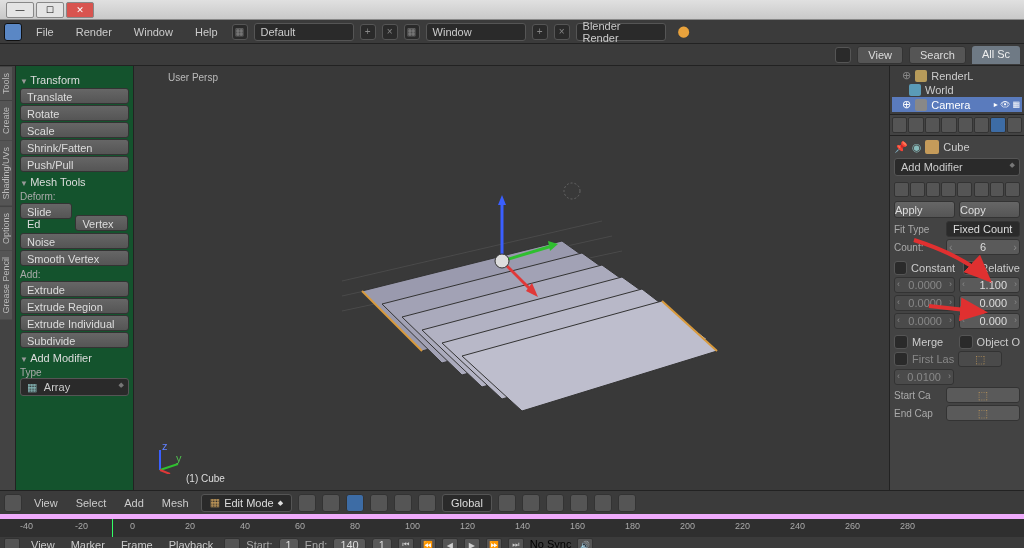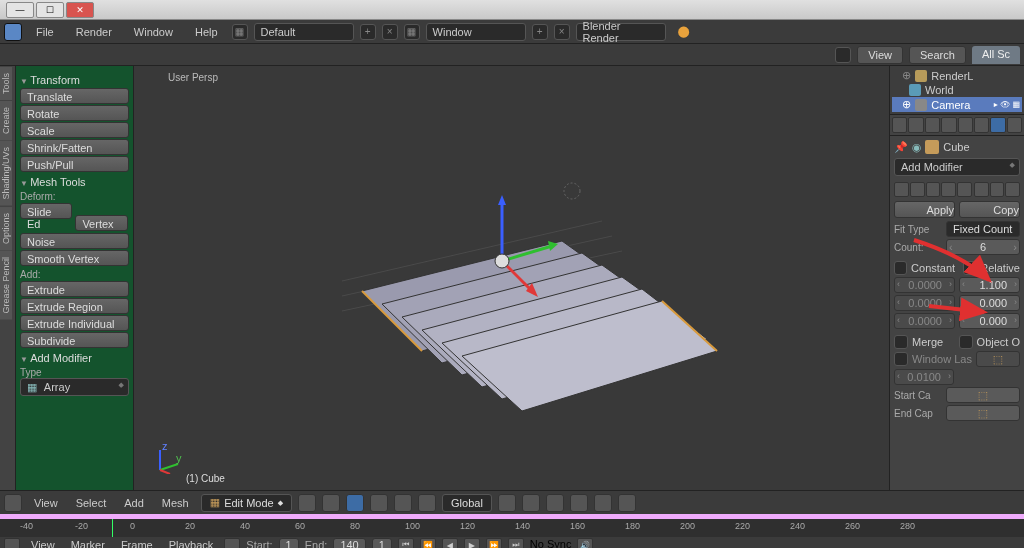--- a/index.html
+++ b/index.html
@@ -65,21 +65,21 @@
 .props { padding:4px; flex:1; overflow:hidden; }
 .crumb { display:flex; align-items:center; gap:4px; color:#ccc; margin-bottom:4px; }
 .crumb .cube-ico { width:14px; height:14px; background:#c59b5a; border-radius:2px; }
 .dd { background:#2a2a2a; border:1px solid #555; border-radius:3px; color:#ccc; padding:2px 6px; height:18px; position:relative; }
 .dd::after { content:"◆"; position:absolute; right:4px; font-size:7px; color:#777; }
 
 .mod-hdr { display:flex; gap:1px; margin:6px 0 4px; }
 .mini { width:15px; height:15px; background:#555; border:1px solid #333; border-radius:2px; }
 
 .row2 { display:flex; gap:4px; margin:3px 0; }
-.btn2 { flex:1; background:linear-gradient(#666,#555); border:1px solid #333; border-radius:3px; color:#ddd; padding:2px 0; text-align:right; height:17px; }
+.btn2 { flex:1; background:linear-gradient(#666,#555); border:1px solid #333; border-radius:3px; color:#ddd; padding:2px 0; text-align:left; height:17px; }
 
 .proprow { display:flex; align-items:center; gap:4px; margin:2px 0; }
 .plab { color:#aaa; flex:0 0 48px; font-size:10px; }
 .pval { flex:1; background:#5a5a5a; border:1px solid #333; border-radius:3px; color:#ddd; padding:1px 4px; height:16px; text-align:center; position:relative; }
 .pval.dd2 { background:#2a2a2a; text-align:left; padding-left:6px; }
 .pval.spin::before { content:"‹"; position:absolute; left:2px; color:#888; }
 .pval.spin::after { content:"›"; position:absolute; right:2px; color:#888; }
 
 .chk { width:14px; height:14px; background:#2a2a2a; border:1px solid #555; border-radius:3px; display:inline-flex; align-items:center; justify-content:center; color:#ddd; font-size:9px; }
 .chk.on::after { content:"✓"; }
@@ -321,21 +321,21 @@
 
       <div class="proprow" style="margin-top:6px">
         <span class="chk"></span>
         <span style="color:#ccc">Merge</span>
         <span style="flex:1"></span>
         <span class="chk"></span>
         <span style="color:#ccc">Object O</span>
       </div>
       <div class="proprow">
         <span class="chk"></span>
-        <span style="color:#888">Window Las</span>
+        <span style="color:#888">First Las</span>
         <div class="pval" style="flex:0 0 44px;background:#4a4a4a"><span style="color:#c59b5a">⬚</span></div>
       </div>
       <div class="proprow">
         <div class="numfield dim" style="flex:0 0 60px">0.0100</div>
       </div>
 
       <div class="proprow" style="">
         <span class="plab">Start Ca</span>
         <div class="pval"><span style="color:#c59b5a">⬚</span></div>
       </div>

